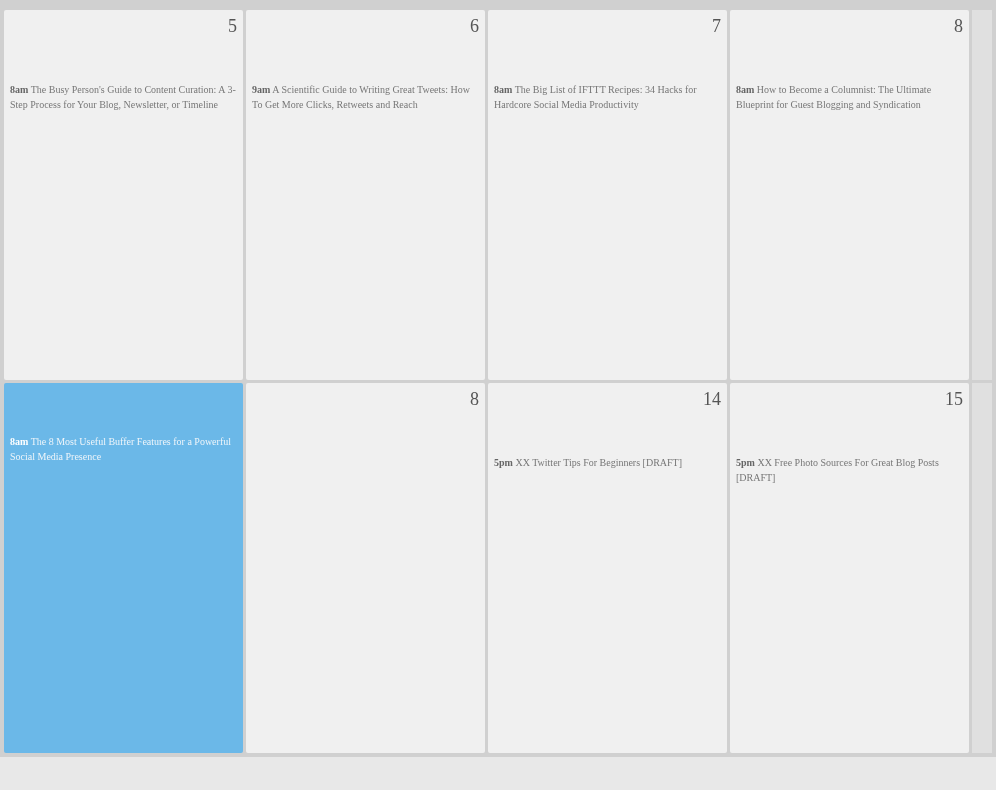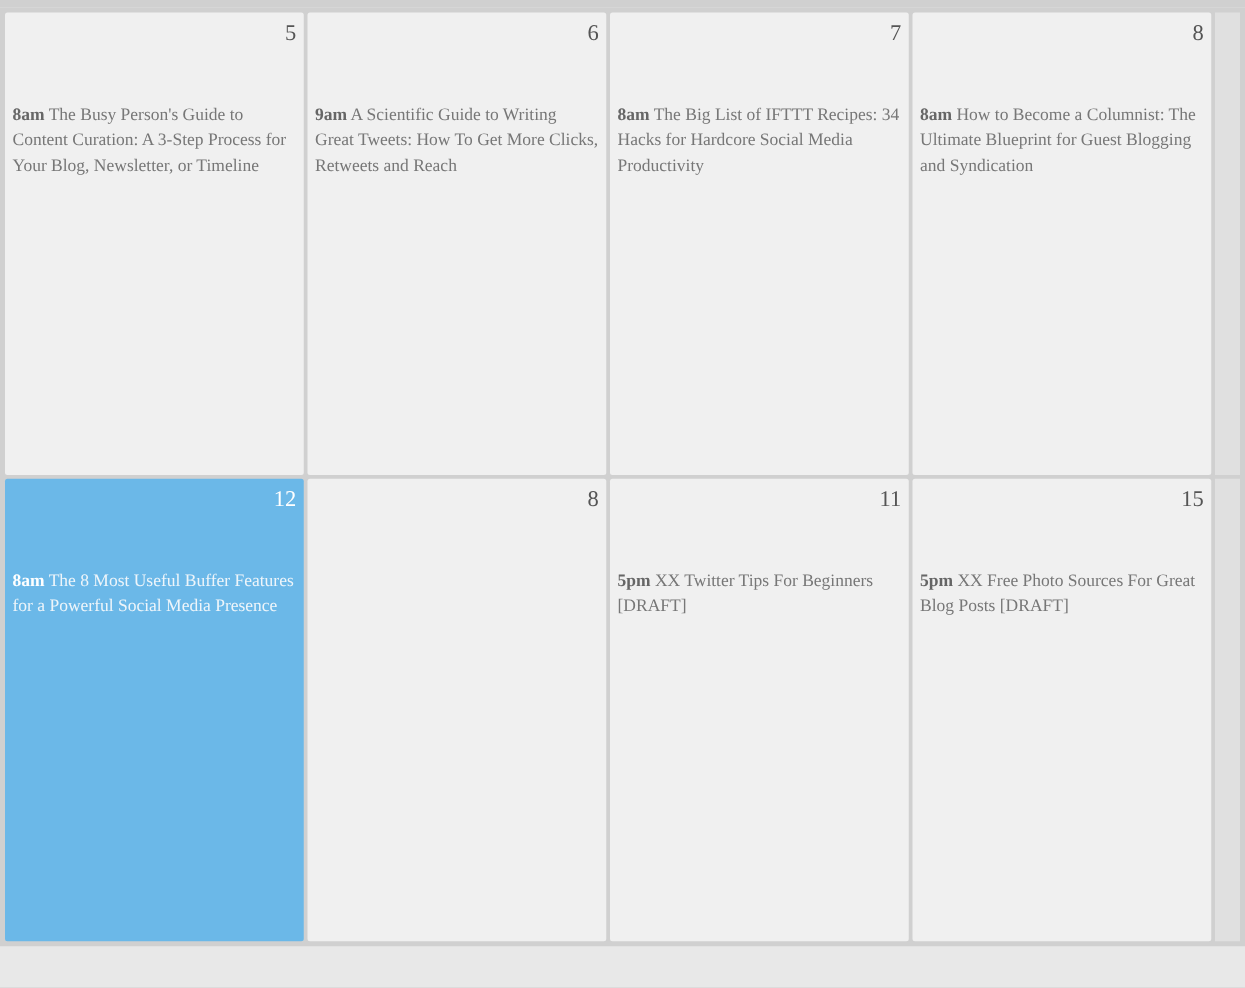--- a/index.html
+++ b/index.html
@@ -44,21 +44,21 @@
       font-family: 'Georgia', serif;
       margin-bottom: 8px;
       display: block;
     }
 
     .calendar-cell.highlighted .cell-date {
       color: #fff;
     }
 
     .cell-event {
-      font-size: 14px;
+      font-size: 10px;
       color: #777;
       line-height: 1.45;
       font-family: 'Georgia', serif;
       margin-top: 46px;
     }
 
     .cell-event .time {
       font-weight: bold;
       color: #666;
     }
@@ -115,33 +115,32 @@
     <span class="cell-date">8</span>
     <div class="cell-event">
       <span class="time">8am</span>
       <span>How to Become a Columnist: The Ultimate Blueprint for Guest Blogging and Syndication</span>
     </div>
   </div>
 
   <div class="side-stub"></div>
 
   <div class="calendar-cell highlighted">
-    <span class="cell-date">12</span>
     <div class="cell-event">
       <span class="time">8am</span>
       <span>The 8 Most Useful Buffer Features for a Powerful Social Media Presence</span>
     </div>
   </div>
 
   <div class="calendar-cell">
     <span class="cell-date">8</span>
   </div>
 
   <div class="calendar-cell">
-    <span class="cell-date">11</span>
+    <span class="cell-date">14</span>
     <div class="cell-event">
       <span class="time">5pm</span>
       <span>XX Twitter Tips For Beginners [DRAFT]</span>
     </div>
   </div>
 
   <div class="calendar-cell">
     <span class="cell-date">15</span>
     <div class="cell-event">
       <span class="time">5pm</span>

